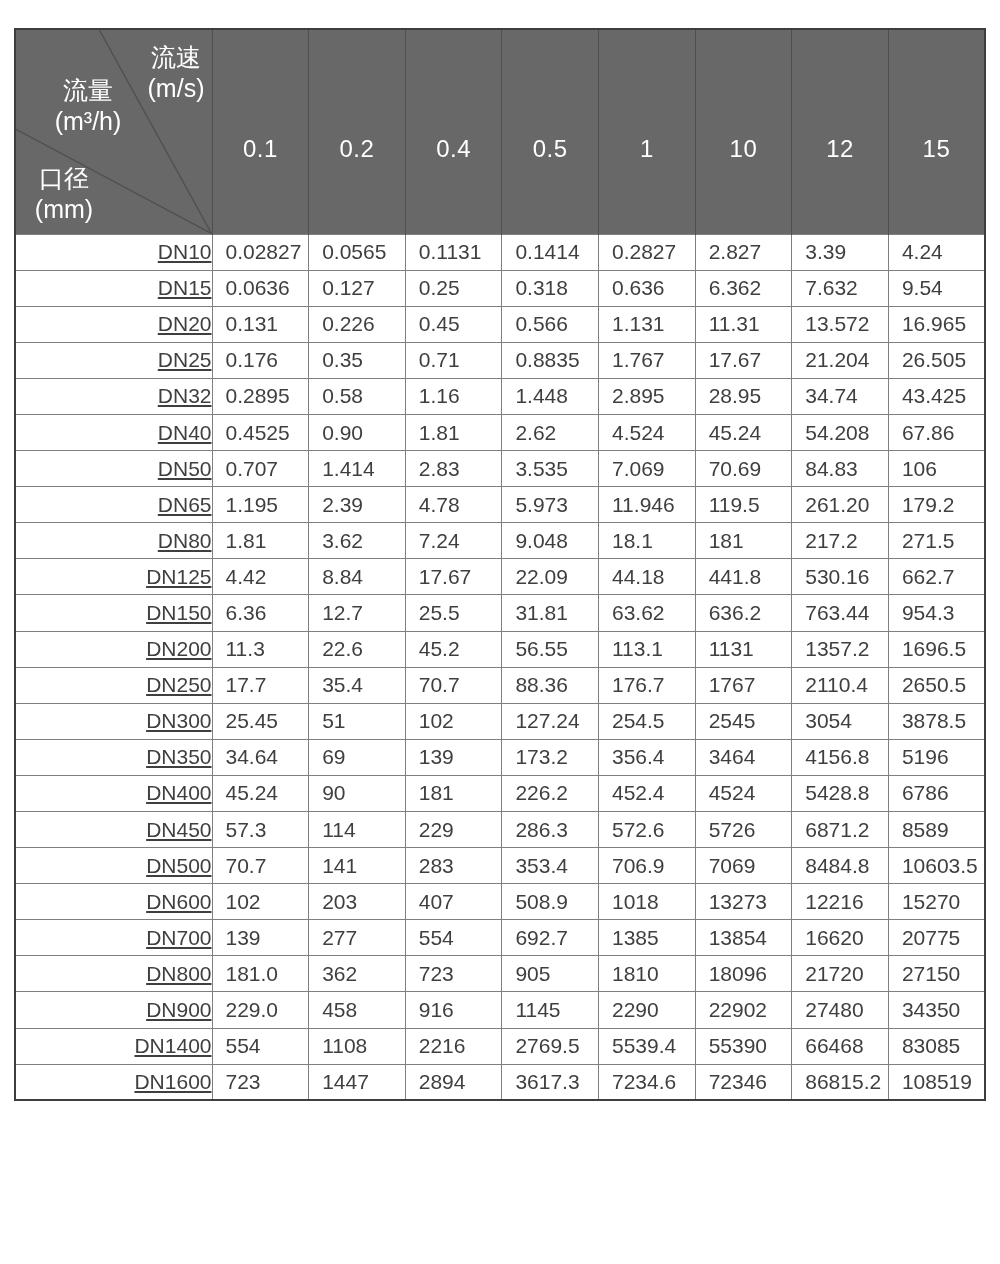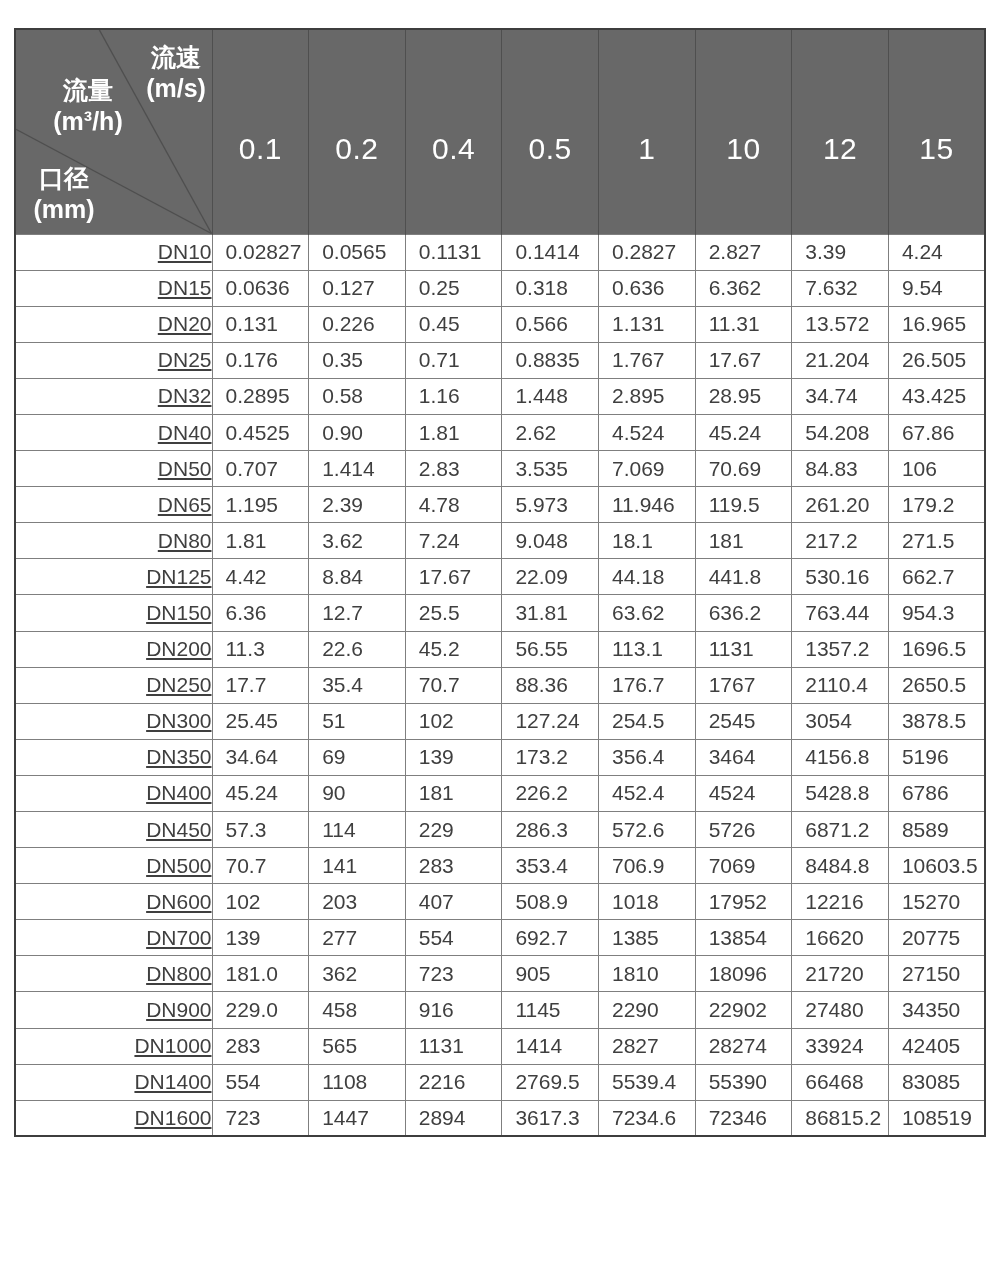--- a/index.html
+++ b/index.html
@@ -21,29 +21,29 @@
   table.flow-table{
     position:absolute;left:14px;top:28px;width:972px;
     border-collapse:collapse;table-layout:fixed;
     border:2px solid var(--outer-border);
   }
   thead th{
     background:var(--header-bg);color:var(--header-text);
     font-weight:400;padding:0;
   }
   thead th.vcol{
-    font-size:30px;height:205px;vertical-align:middle;
+    font-size:24px;height:205px;vertical-align:middle;
     padding-top:34px;border-left:1px solid var(--header-divider);
     text-align:center;letter-spacing:0.5px;
   }
   th.corner{position:relative;height:205px;}
   th.corner svg{position:absolute;left:0;top:0;width:100%;height:100%;display:block;}
   .corner-label{
     position:absolute;text-align:center;color:var(--header-text);
-    font-size:25px;line-height:31px;font-weight:700;white-space:nowrap;
+    font-size:25px;line-height:31px;font-weight:400;white-space:nowrap;
   }
   .corner-label .ln{display:block;}
   .lbl-velocity{left:124px;top:12px;width:72px;}
   .lbl-flow{left:30px;top:45px;width:84px;}
   .lbl-diameter{left:10px;top:133px;width:76px;}
   tbody tr{height:36.1px;}
   tbody td{
     border:1px solid var(--grid-line);
     font-size:21px;color:var(--body-text);
     background:#ffffff;padding:0;vertical-align:middle;
@@ -299,21 +299,21 @@
           <td class="val">8484.8</td>
           <td class="val">10603.5</td>
         </tr>
         <tr>
           <td class="dn">DN600</td>
           <td class="val">102</td>
           <td class="val">203</td>
           <td class="val">407</td>
           <td class="val">508.9</td>
           <td class="val">1018</td>
-          <td class="val">17952</td>
+          <td class="val">13273</td>
           <td class="val">12216</td>
           <td class="val">15270</td>
         </tr>
         <tr>
           <td class="dn">DN700</td>
           <td class="val">139</td>
           <td class="val">277</td>
           <td class="val">554</td>
           <td class="val">692.7</td>
           <td class="val">1385</td>
@@ -337,31 +337,20 @@
           <td class="val">229.0</td>
           <td class="val">458</td>
           <td class="val">916</td>
           <td class="val">1145</td>
           <td class="val">2290</td>
           <td class="val">22902</td>
           <td class="val">27480</td>
           <td class="val">34350</td>
         </tr>
         <tr>
-          <td class="dn">DN1000</td>
-          <td class="val">283</td>
-          <td class="val">565</td>
-          <td class="val">1131</td>
-          <td class="val">1414</td>
-          <td class="val">2827</td>
-          <td class="val">28274</td>
-          <td class="val">33924</td>
-          <td class="val">42405</td>
-        </tr>
-        <tr>
           <td class="dn">DN1400</td>
           <td class="val">554</td>
           <td class="val">1108</td>
           <td class="val">2216</td>
           <td class="val">2769.5</td>
           <td class="val">5539.4</td>
           <td class="val">55390</td>
           <td class="val">66468</td>
           <td class="val">83085</td>
         </tr>

